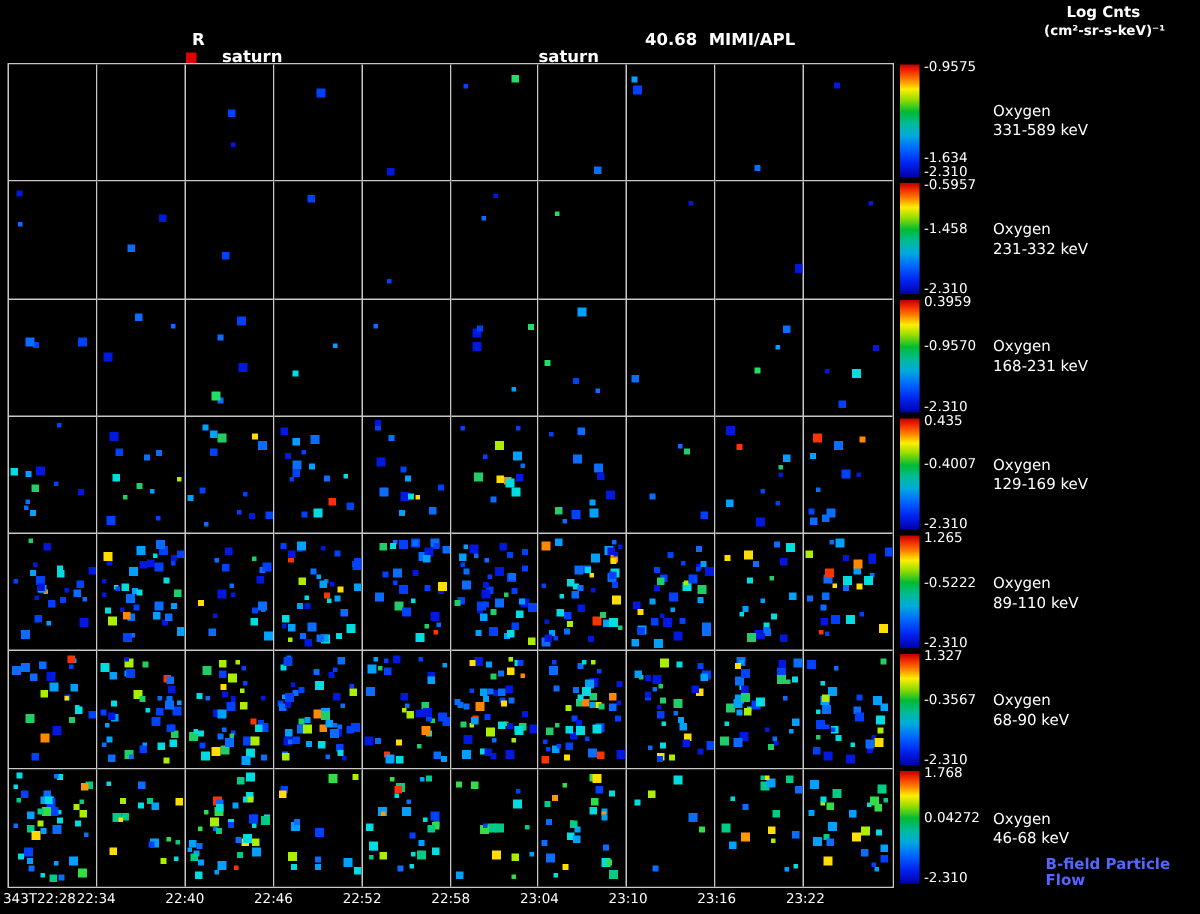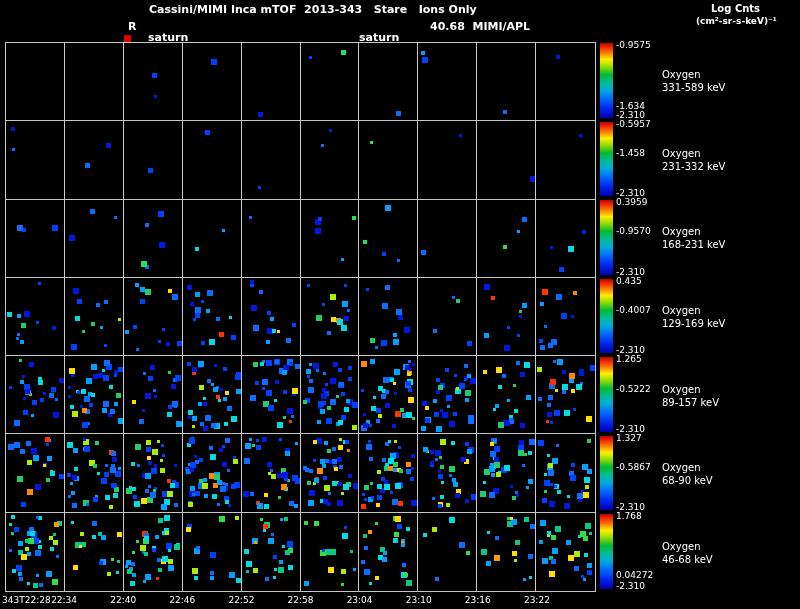--- a/index.html
+++ b/index.html
@@ -30,21 +30,20 @@
             #00bb33 42%, #00bb99 53%, #00aadd 63%, #0066ff 75%, #0022ee 88%, #0000aa 100%); }
   .cbar-label { position:absolute; left:616px; font-size:9px; line-height:9px; white-space:nowrap; }
   .energy { position:absolute; left:662px; font-size:10px; line-height:13px; white-space:nowrap; }
   .time-label { position:absolute; font-size:9px; white-space:nowrap; }
   .bfield { position:absolute; left:697px; top:571px; font-size:10px; font-weight:bold; }
 </style>
 </head>
 <body>
 
 <div class="screen">
-  <div class="t1">Cassini/MIMI Inca mTOF  2013-343   Stare   Ions Only</div>
   <div class="legend-title">Log Cnts</div>
   <div class="legend-units">(cm²-sr-s-keV)⁻¹</div>
 
   <div class="sub" id="subR">R</div>
   <div class="sub" id="subRight">40.68  MIMI/APL</div>
 
   <div class="red-marker"></div>
   <div class="saturn" id="saturn1">saturn</div>
   <div class="saturn" id="saturn2">saturn</div>
 
@@ -1289,45 +1288,46 @@
       <div class="energy" style="top: 317px; transform: translateY(-50%);">
         <div>Oxygen</div>
         <div>129-169 keV</div>
       </div>
       <div class="cbar" style="left: 600px; top: 357.286px; height: 74.5714px;"></div>
       <div class="cbar-label" style="top: 355.286px;">1.265</div>
       <div class="cbar-label" style="top: 384.571px;">-0.5222</div>
       <div class="cbar-label" style="top: 424.857px;">-2.310</div>
       <div class="energy" style="top: 395.571px; transform: translateY(-50%);">
         <div>Oxygen</div>
-        <div>89-157 keV</div>
+        <div>89-110 keV</div>
       </div>
       <div class="cbar" style="left: 600px; top: 435.857px; height: 74.5714px;"></div>
       <div class="cbar-label" style="top: 433.857px;">1.327</div>
-      <div class="cbar-label" style="top: 463.143px;">-0.5867</div>
+      <div class="cbar-label" style="top: 463.143px;">-0.3567</div>
       <div class="cbar-label" style="top: 503.429px;">-2.310</div>
       <div class="energy" style="top: 474.143px; transform: translateY(-50%);">
         <div>Oxygen</div>
         <div>68-90 keV</div>
       </div>
       <div class="cbar" style="left: 600px; top: 514.429px; height: 74.5714px;"></div>
       <div class="cbar-label" style="top: 512.429px;">1.768</div>
-      <div class="cbar-label" style="top: 571px;">0.04272</div>
+      <div class="cbar-label" style="top: 542px;">0.04272</div>
       <div class="cbar-label" style="top: 582px;">-2.310</div>
       <div class="energy" style="top: 552.714px; transform: translateY(-50%);">
         <div>Oxygen</div>
         <div>46-68 keV</div>
       </div>
     </div>
   <div class="layer" id="timeAxis">
       <div class="time-label" style="top: 595px; left: 2px;">343T22:28</div>
       <div class="time-label" style="top: 595px; left: 64.1px; transform: translateX(-50%);">22:34</div>
       <div class="time-label" style="top: 595px; left: 123.2px; transform: translateX(-50%);">22:40</div>
       <div class="time-label" style="top: 595px; left: 182.3px; transform: translateX(-50%);">22:46</div>
       <div class="time-label" style="top: 595px; left: 241.4px; transform: translateX(-50%);">22:52</div>
       <div class="time-label" style="top: 595px; left: 300.5px; transform: translateX(-50%);">22:58</div>
       <div class="time-label" style="top: 595px; left: 359.6px; transform: translateX(-50%);">23:04</div>
       <div class="time-label" style="top: 595px; left: 418.7px; transform: translateX(-50%);">23:10</div>
       <div class="time-label" style="top: 595px; left: 477.8px; transform: translateX(-50%);">23:16</div>
       <div class="time-label" style="top: 595px; left: 536.9px; transform: translateX(-50%);">23:22</div>
     </div>
 
+  <div class="bfield" id="bfieldLabel" style="color: rgb(85, 102, 255);">B-field Particle Flow</div>
 </div>
 
 </body></html>

